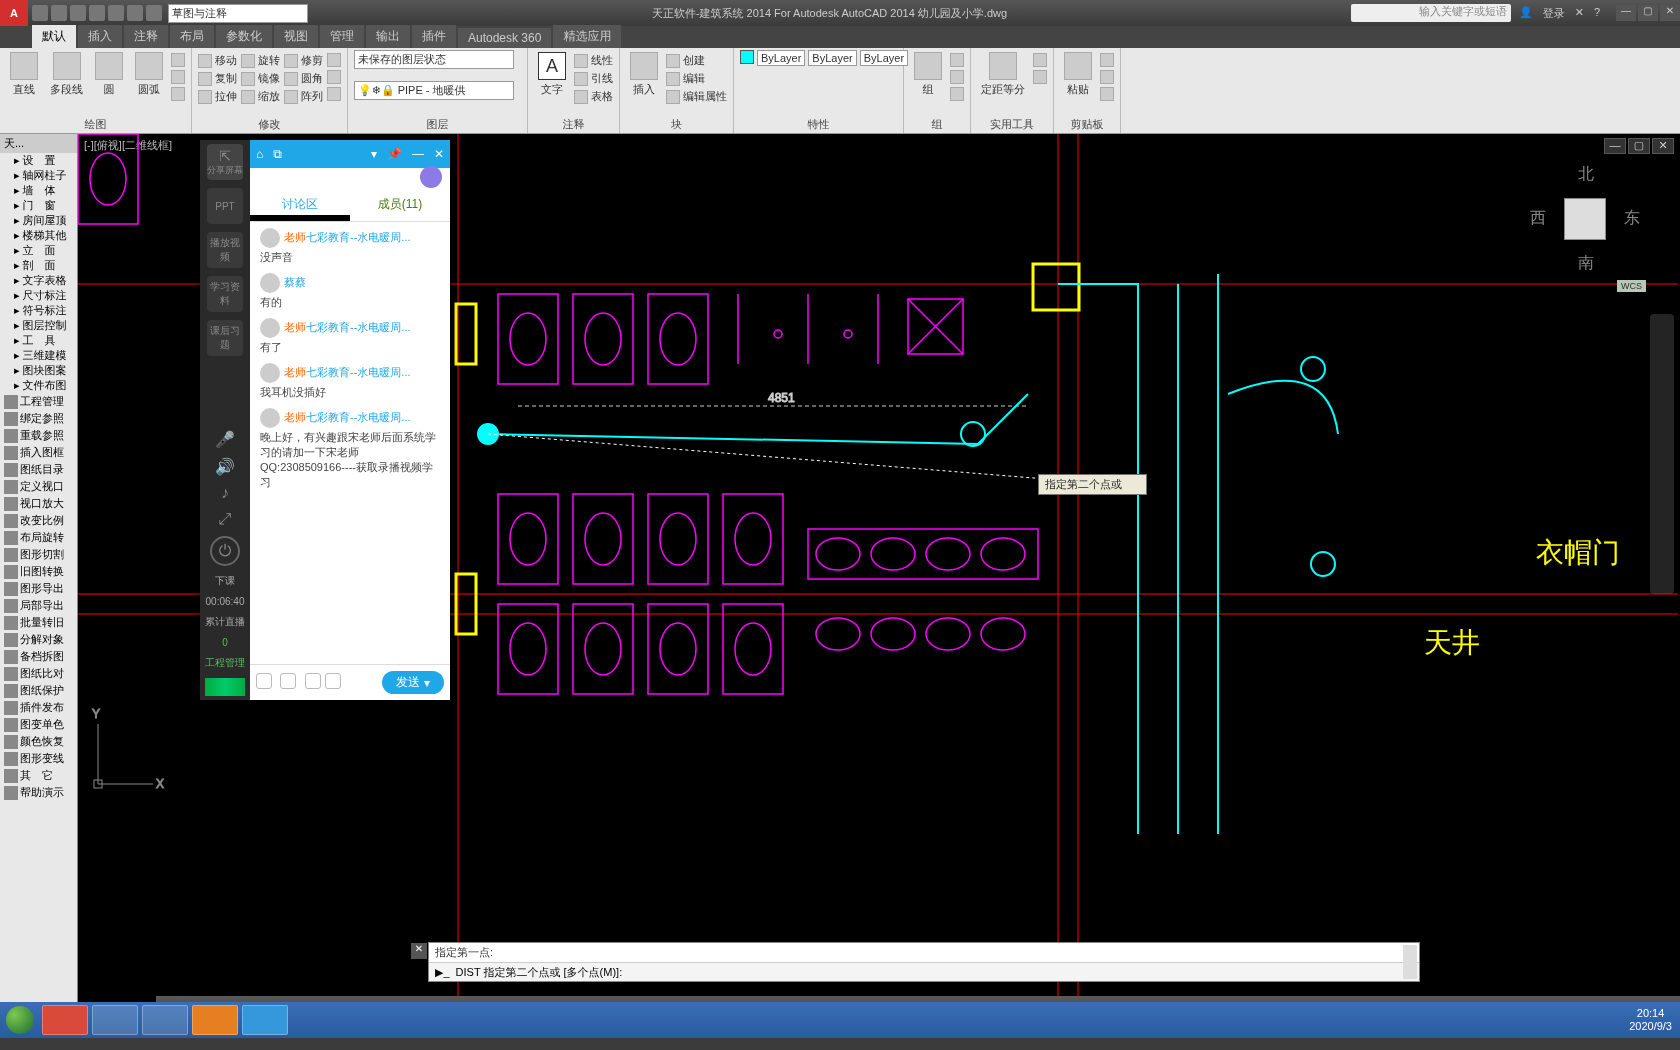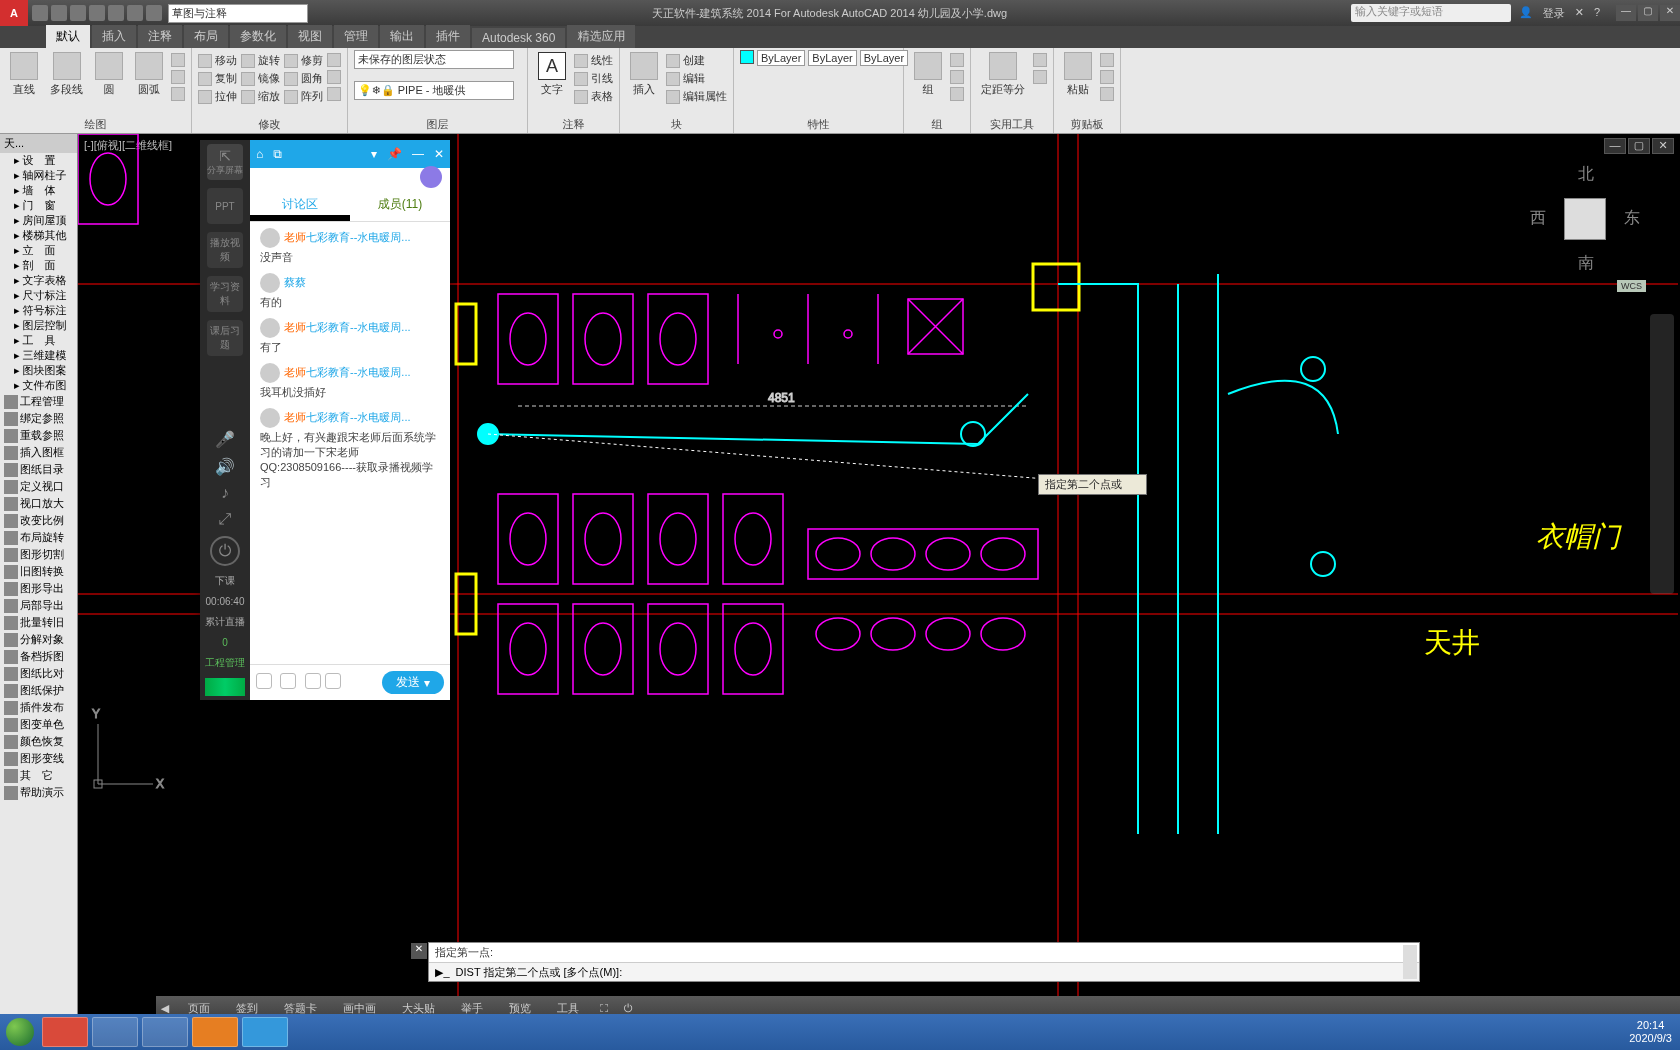--- a/index.html
+++ b/index.html
@@ -4,27 +4,27 @@
 <style>
 * { margin: 0; padding: 0; box-sizing: border-box; font-family: "Microsoft YaHei", Arial, sans-serif; }
 body { width: 1680px; height: 1050px; background: #3b3b3b; overflow: hidden; position: relative; }
 
 
 .titlebar { height: 26px; background: linear-gradient(#565656,#3a3a3a); display: flex; align-items: center; color: #ddd; font-size: 11px; }
 .titlebar .app-logo { width: 28px; height: 26px; background: #d32f2f; display:flex; align-items:center; justify-content:center; color:#fff; font-weight:bold; }
 .titlebar .qat { display:flex; gap:3px; margin-left:4px; }
 .titlebar .qat span { width:16px; height:16px; background:#777; border-radius:2px; }
 .titlebar .title-text { flex:1; text-align:center; color:#ccc; }
-.titlebar .search { width:160px; height:18px; background:#eee; color:#888; font-size:11px; padding:0 4px; border-radius:2px;}
+.titlebar .search { width:160px; height:18px; background:#eee; color:#888; font-size:11px; padding:0 4px; border-radius:2px;text-align:right;}
 .titlebar .right-btns { display:flex; gap:10px; margin:0 8px; color:#ccc; font-size:11px;}
 .titlebar .winbtns { display:flex; gap:2px; margin-left:8px;}
 .titlebar .winbtns span { width:20px; height:16px; background:#555; text-align:center; color:#ccc; font-size:10px;}
 
 
-.ribbon-tabs { height: 22px; background: #444; display:flex; align-items:flex-end; color:#ccc; font-size:12px; padding-left:46px; gap:2px;}
+.ribbon-tabs { height: 22px; background: #444; display:flex; align-items:flex-end; color:#ccc; font-size:12px; padding-left:32px; gap:2px;}
 .ribbon-tabs .tab { padding:3px 10px; background:#555; cursor:pointer;}
 .ribbon-tabs .tab.active { background:#e8e8e8; color:#000;}
 
 
 .ribbon { height: 86px; background:#e8e8e8; display:flex; border-bottom:1px solid #999;}
 .rgroup { border-right:1px solid #bbb; padding:2px 6px 0; display:flex; flex-direction:column; }
 .rgroup .content { flex:1; display:flex; align-items:flex-start; gap:4px; font-size:11px; color:#333;}
 .rgroup .label { text-align:center; font-size:11px; color:#444; padding:1px 0;}
 .big-btn { display:flex; flex-direction:column; align-items:center; gap:2px; padding:2px 4px;}
 .big-btn .ico { width:28px; height:28px; background:#ccc; border:1px solid #aaa;}
@@ -85,21 +85,21 @@
 .chat-msg { margin-bottom:8px;}
 .chat-msg .who { color:#1fa7e8; font-size:11px;}
 .chat-msg .who .tag { color:#f60; }
 .chat-msg .txt { color:#444; margin-top:2px;}
 .chat-msg .avatar { width:20px; height:20px; border-radius:50%; background:#ccc; display:inline-block; vertical-align:middle; margin-right:4px;}
 .chat-bottom { border-top:1px solid #ddd; padding:6px; display:flex; align-items:center; justify-content:space-between;}
 .chat-bottom .icons span { width:16px; height:16px; display:inline-block; border:1px solid #bbb; border-radius:3px; margin-right:4px;}
 .chat-send { background:#1fa7e8; color:#fff; border-radius:12px; padding:3px 14px; font-size:12px; display:flex; align-items:center; gap:4px;}
 
 
-.taskbar { position:absolute; left:0; right:0; bottom:0; height:36px; background:linear-gradient(#3a6fb7,#285a9e); display:flex; align-items:center;}
+.taskbar { position:absolute; left:0; right:0; bottom:12px; height:36px; background:linear-gradient(#3a6fb7,#285a9e); display:flex; align-items:center;}
 .taskbar .start { width:40px; height:36px; display:flex; align-items:center; justify-content:center;}
 .taskbar .start .orb { width:28px; height:28px; border-radius:50%; background:radial-gradient(circle at 30% 30%, #7ec850, #1a6b2f);}
 .taskbar .titem { width:46px; height:30px; margin:0 2px; background:rgba(255,255,255,.15); border:1px solid rgba(255,255,255,.3); border-radius:2px;}
 .taskbar .clock { margin-left:auto; color:#fff; font-size:11px; text-align:center; padding:0 8px; line-height:13px;}
 
 
 svg { position:absolute; left:0; top:0;}
 </style>
 </head>
 <body>
@@ -495,21 +495,21 @@
       <line x1="20" y1="650" x2="75" y2="650"></line>
         <text x="78" y="654" fill="#888" font-size="12">X</text>
       <rect x="16" y="646" width="8" height="8" fill="none"></rect>
     </g>
 
     <line x1="410" y1="300" x2="1030" y2="350" stroke="#fff" stroke-width="1" stroke-dasharray="3 3"></line>
   </svg>
 
   <div class="tooltip" style="left:960px; top:340px;">指定第二个点或</div>
 
-  <div class="annot" style="right:60px; top:384px;font-style:italic;">衣帽门</div>
+  <div class="annot" style="right:60px; top:400px;">衣帽门</div>
   <div class="annot" style="right:200px; top:490px;">天井</div>
 
   <div class="viewcube">
     <div class="dir" style="top:0; left:48px;">北</div>
     <div class="dir" style="bottom:0; left:48px;">南</div>
     <div class="dir" style="top:44px; right:0;">东</div>
     <div class="dir" style="top:44px; left:0;">西</div>
     <div style="position:absolute; top:34px; left:34px; width:42px; height:42px; background:#ddd; border:1px solid #888;"></div>
     <div style="position:absolute; bottom:-18px; right:-6px; background:#b8c8b8; color:#333; font-size:9px; padding:1px 4px;">WCS</div>
   </div>

